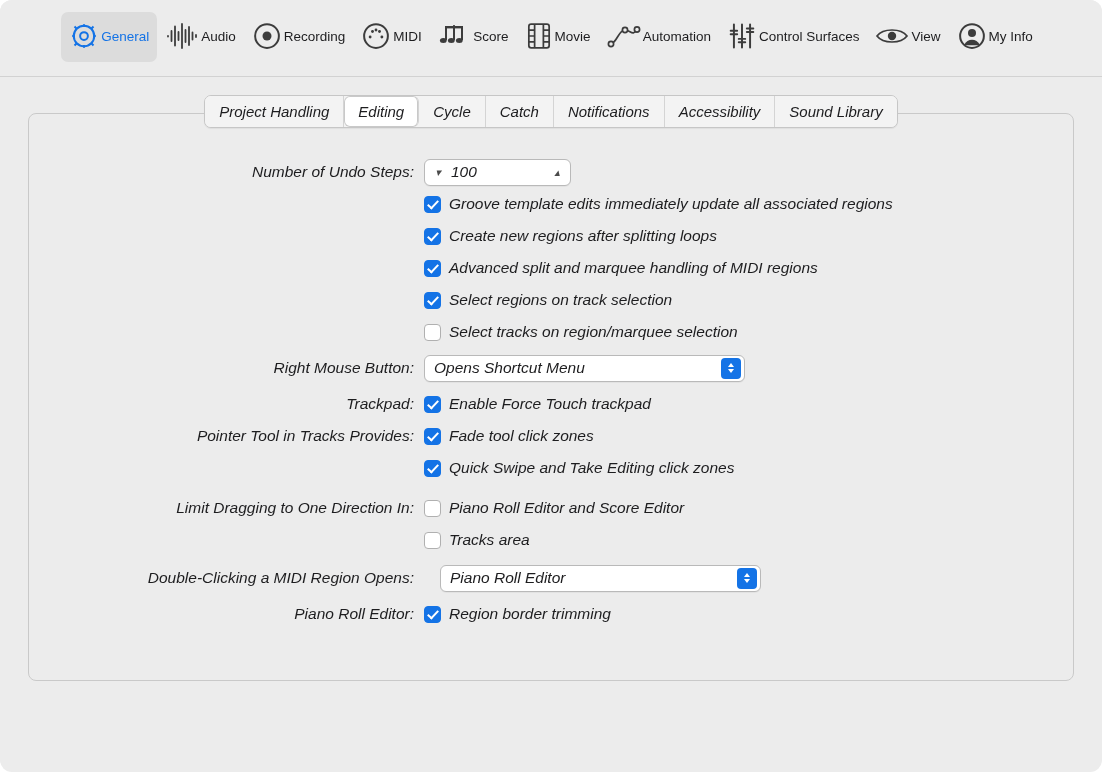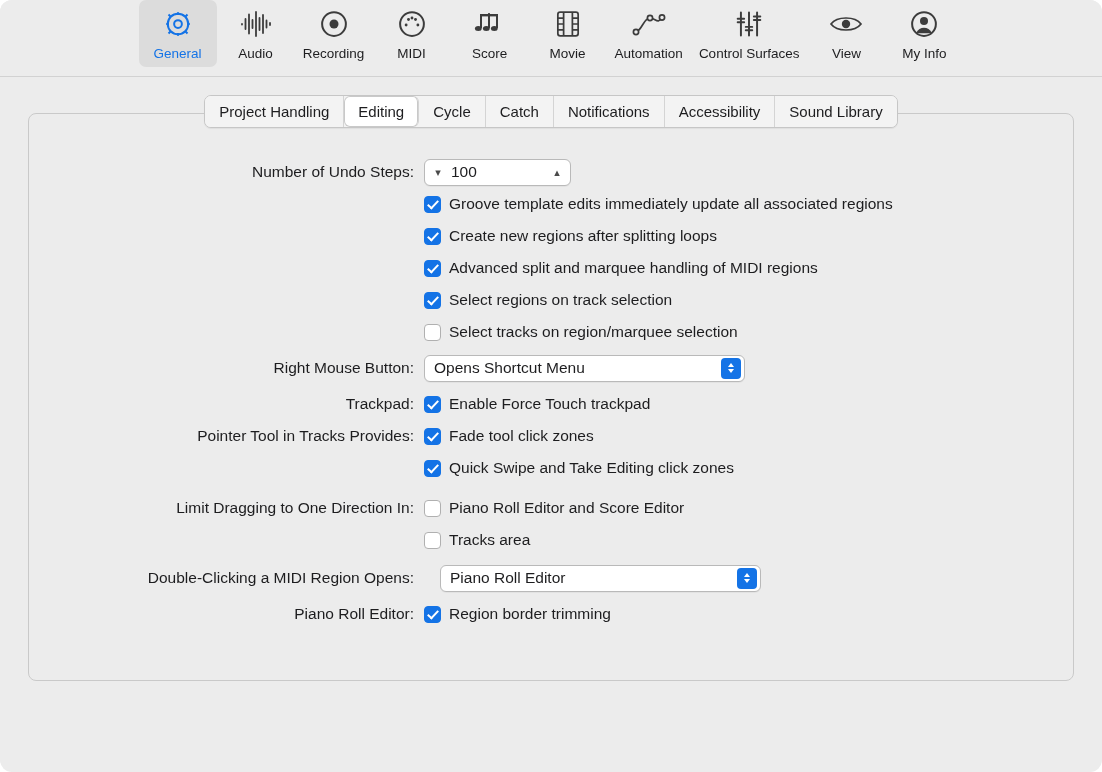--- a/index.html
+++ b/index.html
@@ -67,24 +67,25 @@
     padding: 0 10px;
     height: 76px;
     background: #ececec;
     border-bottom: 1px solid #d2d2d2;
   }
   .tool {
     min-width: 62px;
     padding: 4px 8px 6px 8px;
     border-radius: 7px;
     display: flex;
-    flex-direction: column;
+    flex-direction: row;
     align-items: center;
     gap: 2px;
     cursor: default;
+    margin-top: 12px;
   }
   .tool.selected {
     background: #dcdcdc;
   }
   .tool .ticon {
     height: 40px;
     display: flex;
     align-items: center;
     justify-content: center;
     color: #3c3c3c;
@@ -99,20 +100,21 @@
     white-space: nowrap;
   }
 
   
   .content {
     background: #ececec;
     padding: 18px 28px 26px 28px;
     position: relative;
     height: calc(772px - 46px - 77px);
     box-sizing: border-box;
+    font-style: italic;
   }
 
   .tabbar {
     display: flex;
     justify-content: center;
     margin-bottom: 0px;
   }
   .tabs {
     display: flex;
     align-items: stretch;

